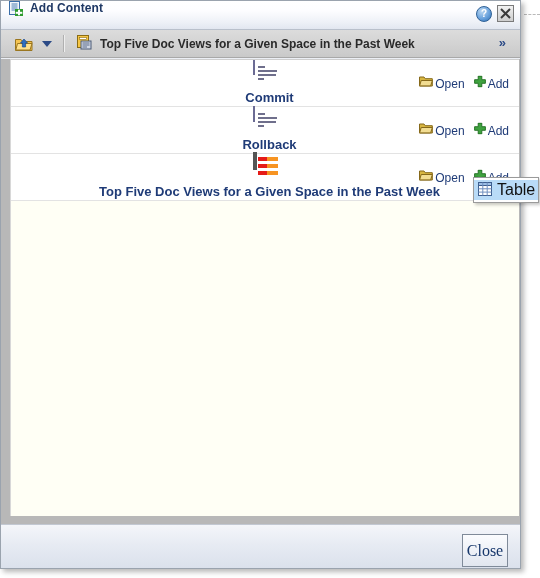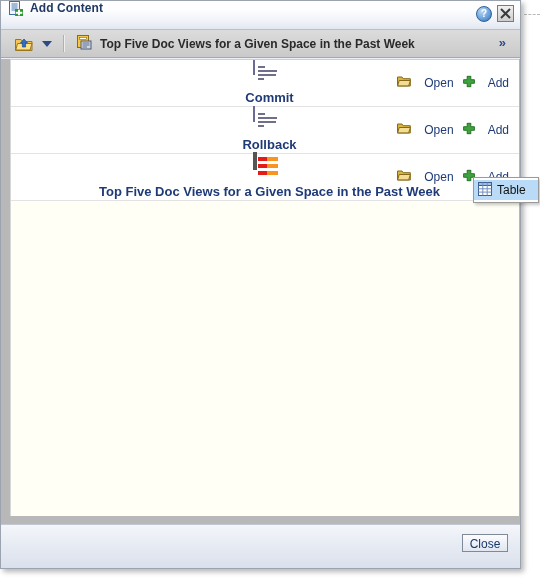--- a/index.html
+++ b/index.html
@@ -183,22 +183,22 @@
     position: absolute;
     right: 10px;
     top: 50%;
     transform: translateY(-50%);
     display: flex;
     align-items: center;
     gap: 9px;
   }
   .act {
     display: flex;
-    align-items: flex-start;
-    gap: 13px;
+    align-items: center;
+    gap: 2px;
     cursor: pointer;
   }
   .act-label {
     font-size: 12px;
     color: #1f3b77;
     white-space: nowrap;
   }
 
   
   .docicon {
@@ -256,47 +256,47 @@
     height: 20px;
     display: flex;
     align-items: center;
     gap: 5px;
     padding: 0 6px 0 4px;
     cursor: pointer;
     box-sizing: border-box;
   }
   .menu-item.selected { background: #b9dbf7; }
   .menu-label {
-    font-size: 12px;
+    font-size: 16px;
     color: #111111;
     white-space: nowrap;
   }
 
   
   #footer {
     position: absolute;
     left: 0;
     right: 0;
     bottom: 0;
     height: 44px;
     background: linear-gradient(to bottom, #f4f6fa 0%, #e7ebf3 45%, #dbe1ec 100%);
     border-top: 1px solid #c2c8d2;
     box-sizing: border-box;
   }
   #close-button {
     position: absolute;
     right: 12px;
     top: 9px;
     width: 46px;
-    height: 18px;
+    height: 33px;
     background: linear-gradient(to bottom, #fbfcfe 0%, #eef1f7 50%, #e1e6ef 100%);
     border: 1px solid #7f8a99;
     box-sizing: border-box;
-    font-family: Liberation Sans, sans-serif;
-    font-size: 12px;
+    font-family: Liberation Serif, serif;
+    font-size: 16px;
     color: #17376b;
     cursor: pointer;
     padding: 0;
     line-height: 19px;
     text-align: center;
   }
 
   
   #page-bg-right {
     position: absolute;

